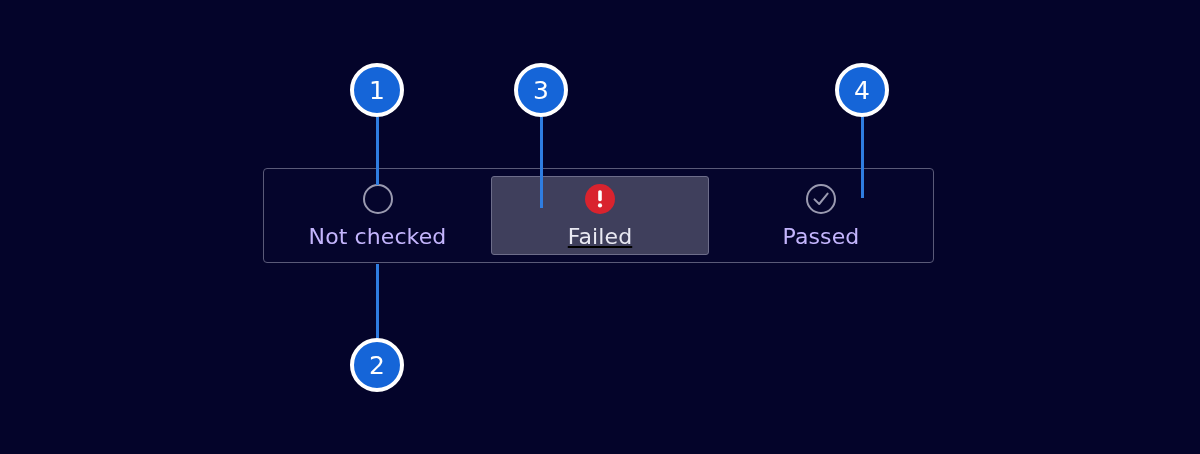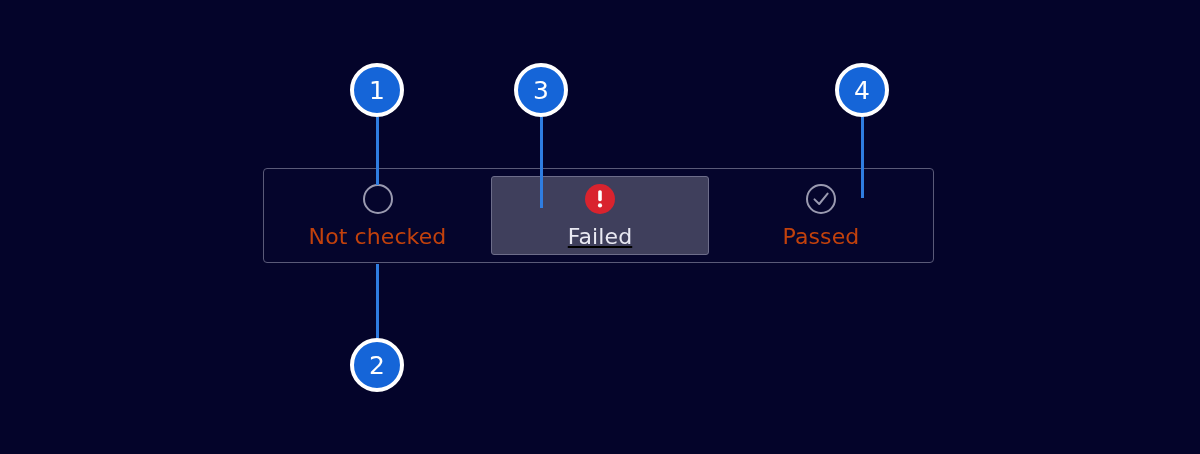--- a/index.html
+++ b/index.html
@@ -65,21 +65,21 @@
   .seg-icon {
     width: 34px;
     height: 34px;
     display: block;
     margin-bottom: 2px;
   }
 
   .seg-label {
     font-size: 22px;
     line-height: 26px;
-    color: #c2410c;
+    color: #c4b5fd;
     letter-spacing: 0.1px;
     white-space: nowrap;
   }
   .seg-item.selected .seg-label {
     color: #e9e9f2;
   }
   .badge {
     position: absolute;
     width: 54px;
     height: 54px;

